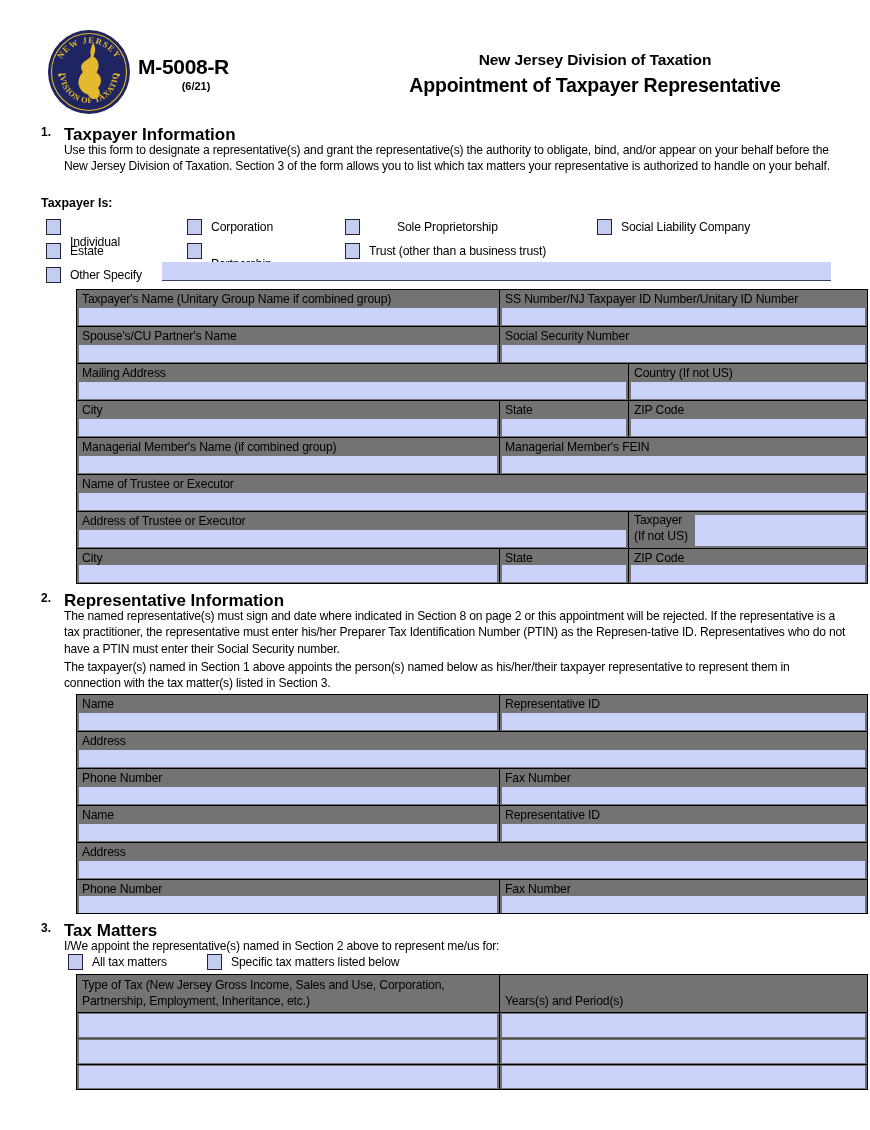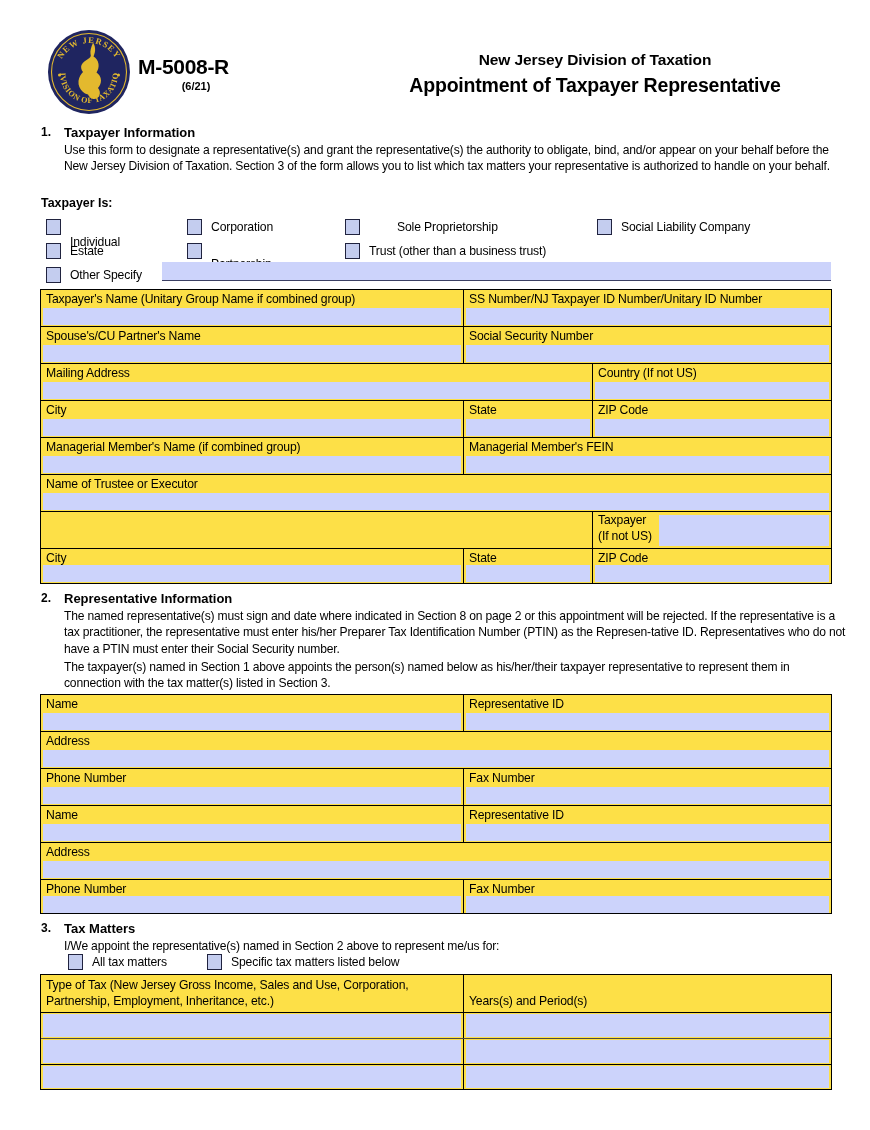--- a/index.html
+++ b/index.html
@@ -78,21 +78,21 @@
   
   .sec-num {
     position: absolute;
     font-size: 12px;
     font-weight: bold;
     width: 20px;
     text-align: left;
   }
   .sec-title {
     position: absolute;
-    font-size: 13px;
+    font-size: 17px;
     font-weight: bold;
     white-space: nowrap;
   }
   .body-text {
     position: absolute;
     font-size: 12.1px;
     line-height: 16.4px;
     letter-spacing: -0.18px;
     text-align: left;
   }
@@ -124,21 +124,22 @@
     background: #ccd3fb;
     border-bottom: 1.1px solid #3b3f63;
     box-sizing: border-box;
   }
 
   
   .tbl {
     position: absolute;
     border: 1.6px solid #000;
     box-sizing: border-box;
-    background: #fde047;
+    background: #737373;
+    margin-left: 36px;
   }
   .trow {
     position: absolute;
     left: 0;
     width: 100%;
     box-sizing: border-box;
   }
   .trow.sep { border-bottom: 1.4px solid #000; }
   .trow.sep-thin { border-bottom: 1px solid #4a4a4a; }
   .cell {
@@ -304,20 +305,24 @@
     </div>
 
     <div class="trow sep" style="top:185px; height:37px;">
       <div class="cell" style="left:0; width:790px;">
         <div class="cell-label">Name of Trustee or Executor</div>
         <div class="cell-fill"></div>
       </div>
     </div>
 
     <div class="trow sep" style="top:222px; height:37px;">
+      <div class="cell" style="left:0; width:551px;">
+        <div class="cell-label">Address of Trustee or Executor</div>
+        <div class="cell-fill"></div>
+      </div>
       <div class="cell vdiv" style="left:551px; width:239px;">
         <div class="cell-label" style="top:1px;">Taxpayer</div>
         <div class="cell-label" style="top:17px;">(If not US)</div>
         <div class="cell-fill" style="left:auto; right:2px; width:170px; top:3px; height:31px; bottom:auto;"></div>
       </div>
     </div>
 
     <div class="trow" style="top:259px; height:34px;">
       <div class="cell" style="left:0; width:422px;">
         <div class="cell-label">City</div>

